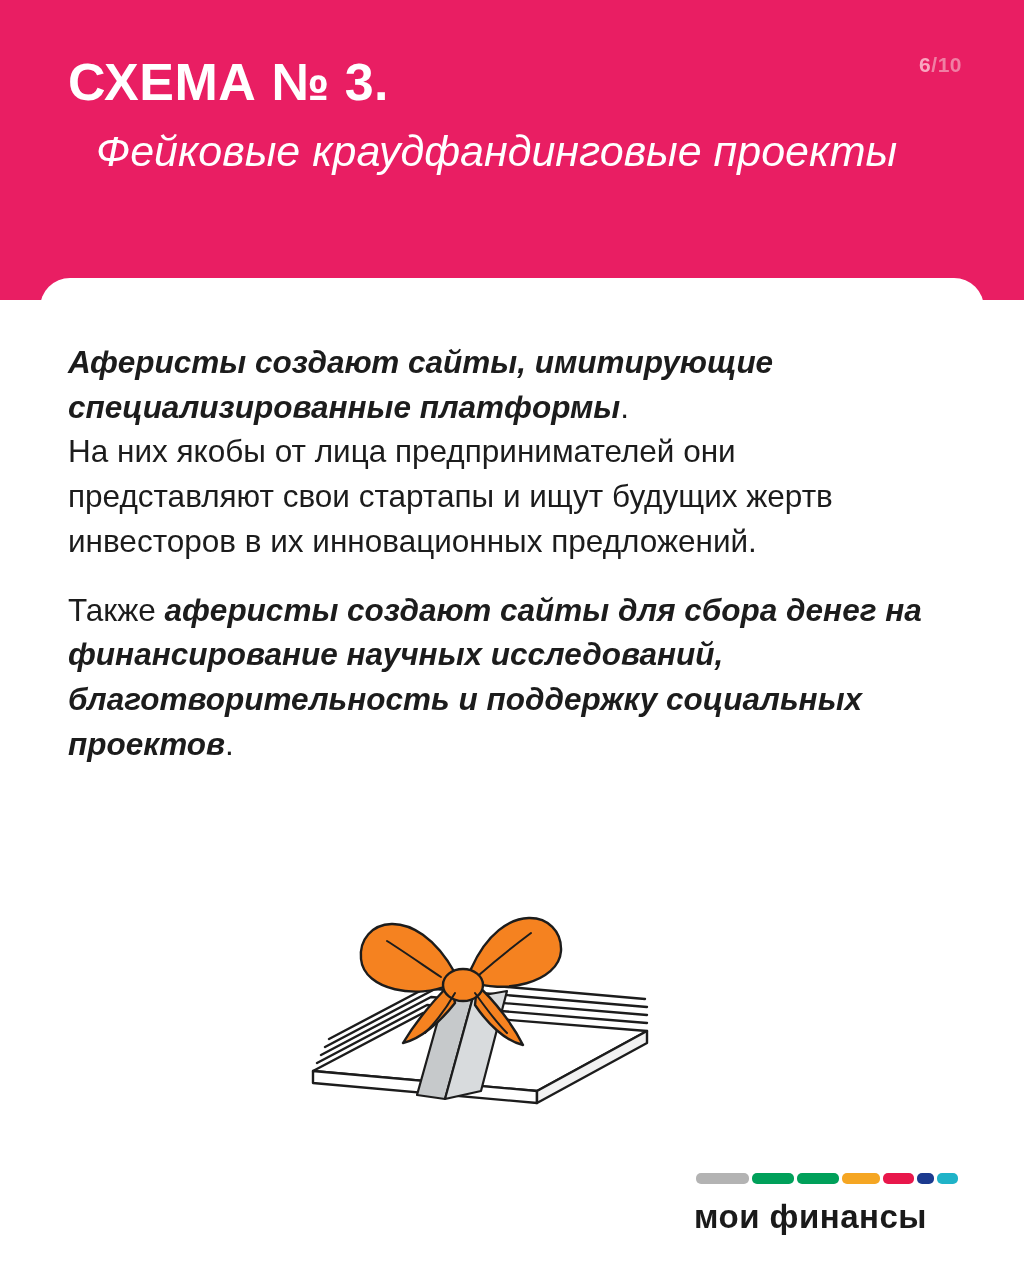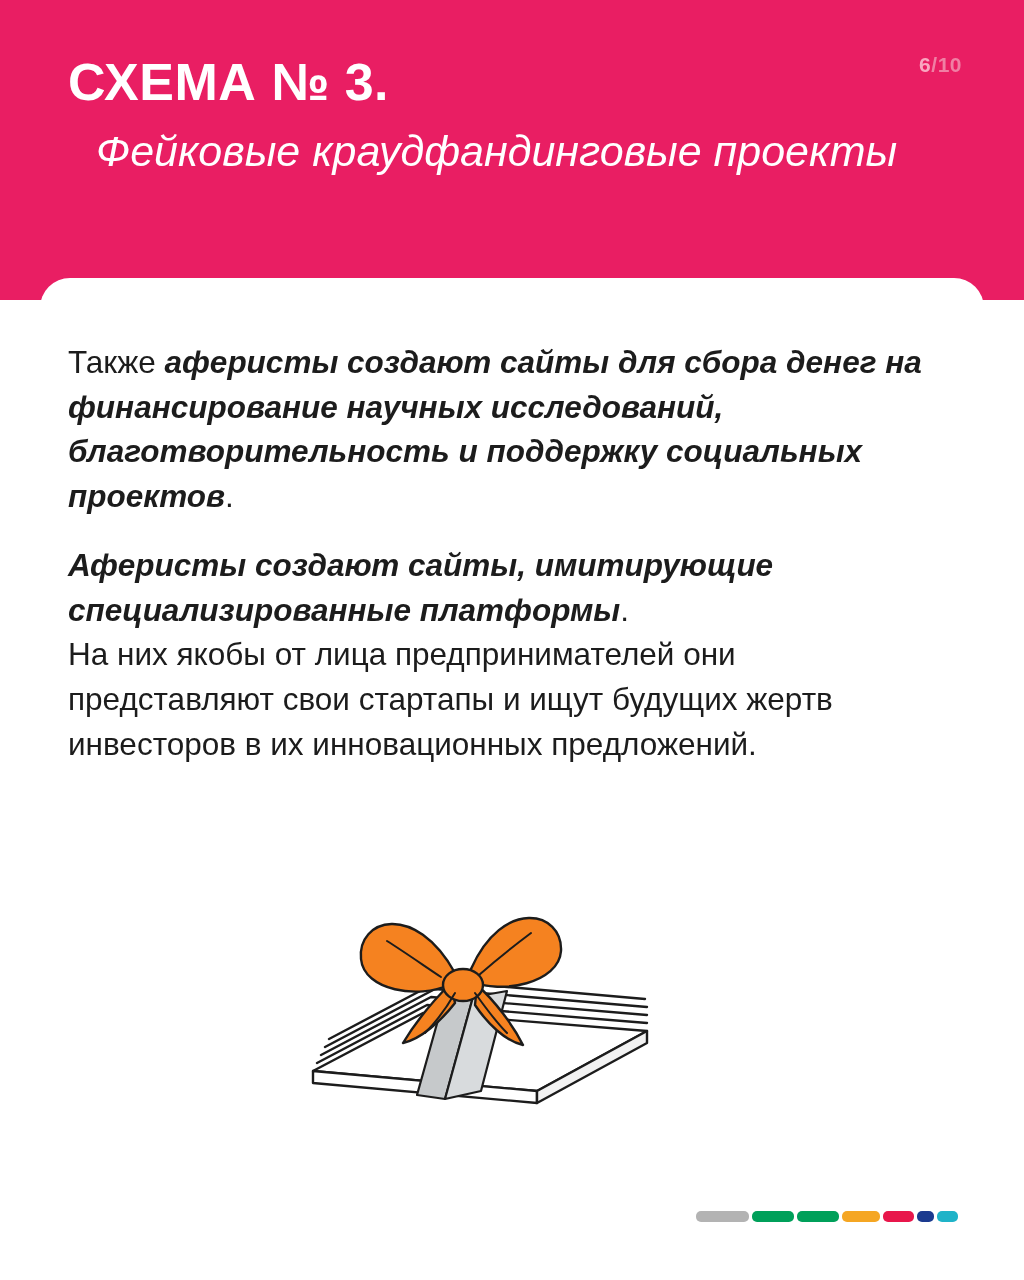--- a/index.html
+++ b/index.html
@@ -164,24 +164,24 @@
     <div class="page-counter">
       <span class="cur">6</span><span class="sep">/</span><span class="total">10</span>
     </div>
     <div class="scheme-title">СХЕМА № 3.</div>
     <div class="scheme-subtitle">Фейковые краудфандинговые проекты</div>
   </div>
 
   <div class="card">
 
     <div class="body-text">
-      <p><span>Также </span><span class="bi">аферисты создают сайты для сбора денег на финансирование научных исследований, благотворительность и поддержку социальных проектов</span><span>.</span></p>
       <p><span class="bi">Аферисты создают сайты, имитирующие специализированные платформы</span><span>.</span><br>
         <span>На них якобы от лица предпринимателей они представляют свои стартапы и ищут будущих жертв инвесторов в их инновационных предложений.</span>
       </p>
+      <p><span>Также </span><span class="bi">аферисты создают сайты для сбора денег на финансирование научных исследований, благотворительность и поддержку социальных проектов</span><span>.</span></p>
     </div>
 
     <div class="illustration">
       <svg viewBox="0 0 380 230" width="380" height="230" xmlns="http://www.w3.org/2000/svg">
         <g stroke="#1c1c1c" stroke-width="2.4" fill="#ffffff" stroke-linejoin="round" stroke-linecap="round">
 
           <path d="M18 168 L128 110 L352 128 L242 188 Z"></path>
           <path d="M18 168 L18 180 L242 200 L242 188 Z"></path>
           <path d="M242 188 L352 128 L352 140 L242 200 Z" fill="#f2f2f2"></path>
           <path d="M22 160 L132 102 L352 120" fill="none"></path>
@@ -214,16 +214,17 @@
     <div class="logo-block">
       <div class="logo-bars">
         <span style="width:56px;background:#b3b3b3"></span>
         <span style="width:44px;background:#00a05a"></span>
         <span style="width:44px;background:#00a05a"></span>
         <span style="width:40px;background:#f5a623"></span>
         <span style="width:32px;background:#e8174b"></span>
         <span style="width:18px;background:#1b3a8f"></span>
         <span style="width:22px;background:#1fb3c8;margin-right:0"></span>
       </div>
+      <div class="logo-text">мои финансы</div>
     </div>
 
   </div>
 </div>
 
 </body></html>

